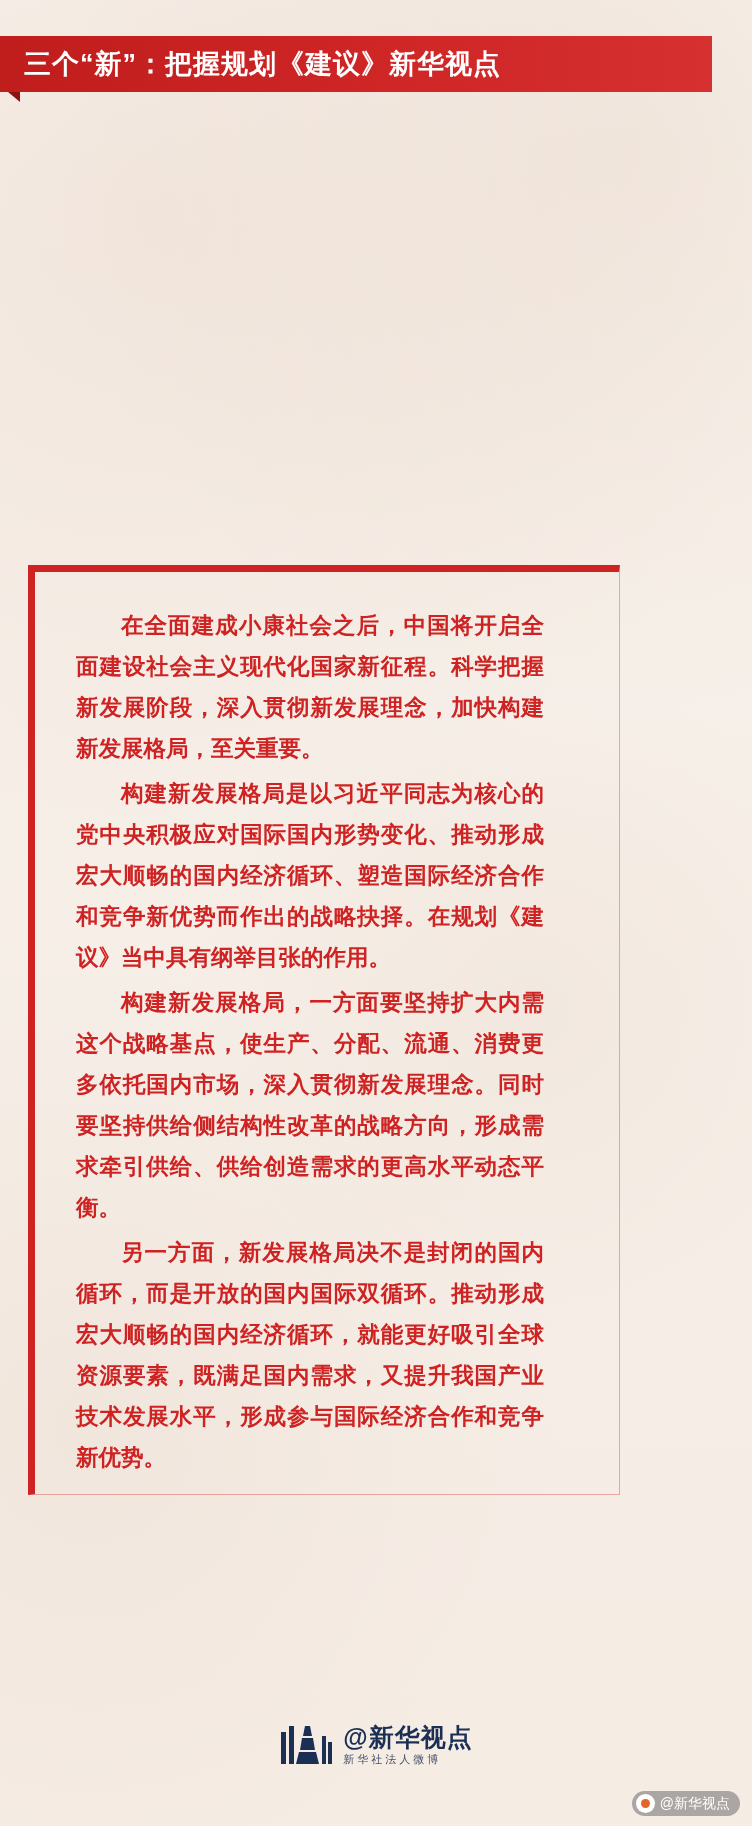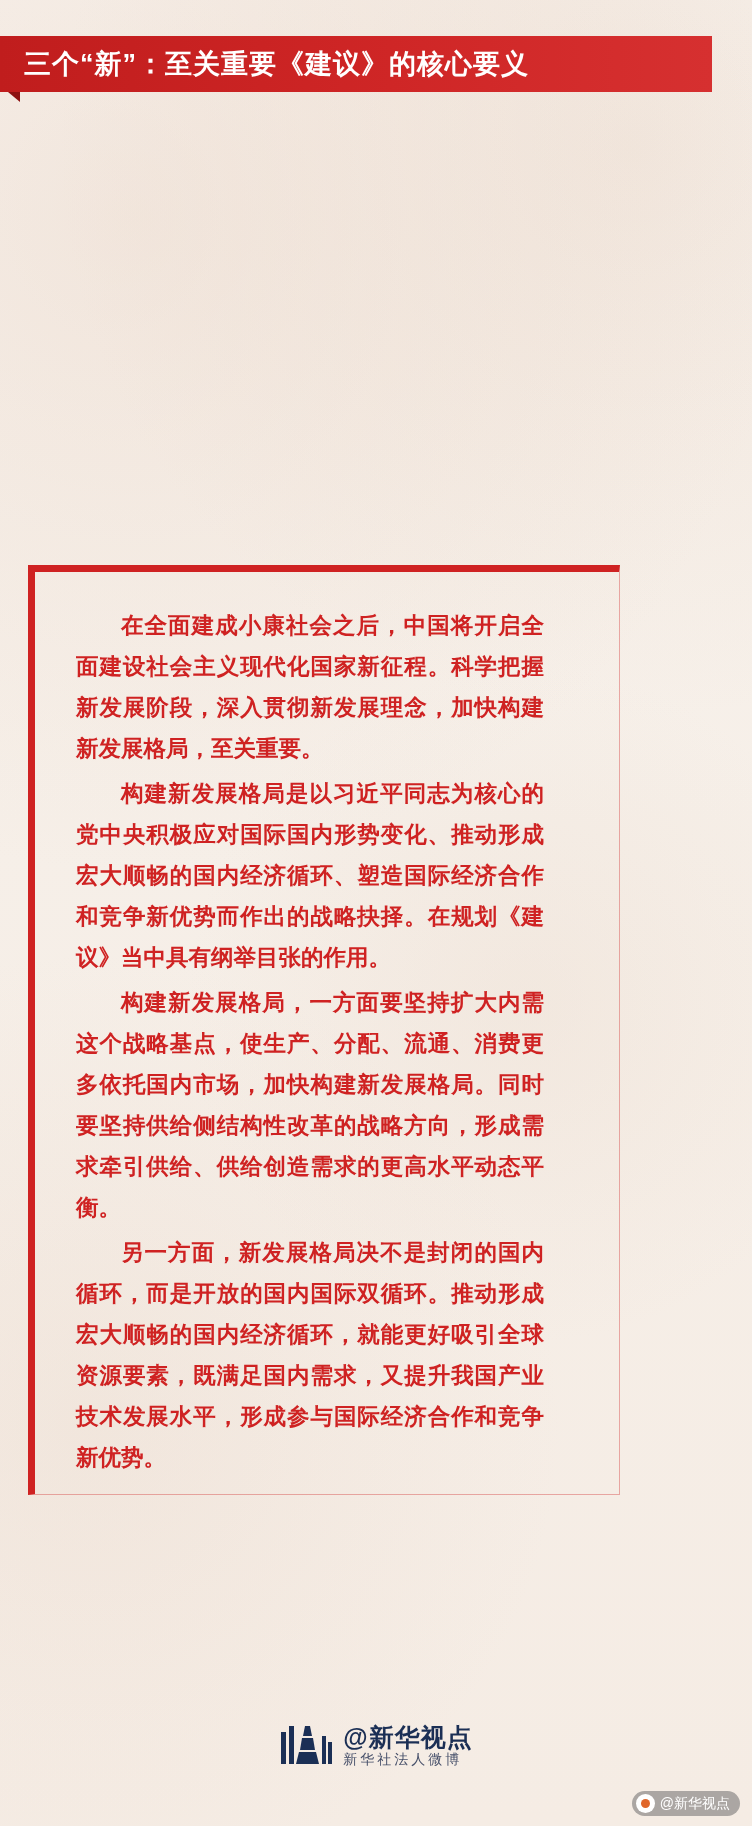--- a/index.html
+++ b/index.html
@@ -188,21 +188,21 @@
     justify-content: center;
   }
   .logo-main {
     font-size: 25px;
     font-weight: bold;
     color: #1b2f55;
     letter-spacing: 1px;
     line-height: 27px;
   }
   .logo-sub {
-    font-size: 14px;
+    font-size: 11px;
     color: #47506a;
     letter-spacing: 3px;
     line-height: 17px;
   }
 
   
   .weibo {
     position: absolute;
     right: 12px;
     bottom: 10px;
@@ -236,30 +236,30 @@
     white-space: nowrap;
   }
 </style>
 </head>
 <body>
 
 <div class="page">
 
   <div class="header">
     <div class="header-bar">
-      <div class="header-title">三个“新”：至关重要《建议》的核心要义</div>
+      <div class="header-title">三个“新”：把握规划《建议》新华视点</div>
     </div>
   </div>
 
 
   <div class="article-frame"></div>
   <div class="article">
     <p>在全面建成小康社会之后，中国将开启全面建设社会主义现代化国家新征程。科学把握新发展阶段，深入贯彻新发展理念，加快构建新发展格局，至关重要。</p>
     <p>构建新发展格局是以习近平同志为核心的党中央积极应对国际国内形势变化、推动形成宏大顺畅的国内经济循环、塑造国际经济合作和竞争新优势而作出的战略抉择。在规划《建议》当中具有纲举目张的作用。</p>
-    <p>构建新发展格局，一方面要坚持扩大内需这个战略基点，使生产、分配、流通、消费更多依托国内市场，加快构建新发展格局。同时要坚持供给侧结构性改革的战略方向，形成需求牵引供给、供给创造需求的更高水平动态平衡。</p>
+    <p>构建新发展格局，一方面要坚持扩大内需这个战略基点，使生产、分配、流通、消费更多依托国内市场，深入贯彻新发展理念。同时要坚持供给侧结构性改革的战略方向，形成需求牵引供给、供给创造需求的更高水平动态平衡。</p>
     <p>另一方面，新发展格局决不是封闭的国内循环，而是开放的国内国际双循环。推动形成宏大顺畅的国内经济循环，就能更好吸引全球资源要素，既满足国内需求，又提升我国产业技术发展水平，形成参与国际经济合作和竞争新优势。</p>
   </div>
 
   <div class="footer">
     <div class="logo-mark">
       <svg width="54" height="44" viewBox="0 0 54 44" xmlns="http://www.w3.org/2000/svg">
         <g fill="#1b2f55">
           <rect x="2" y="8" width="5" height="32"></rect>
           <rect x="10" y="2" width="5" height="38"></rect>
           <path d="M26 2 L31 2 L33 12 L24 12 Z"></path>

